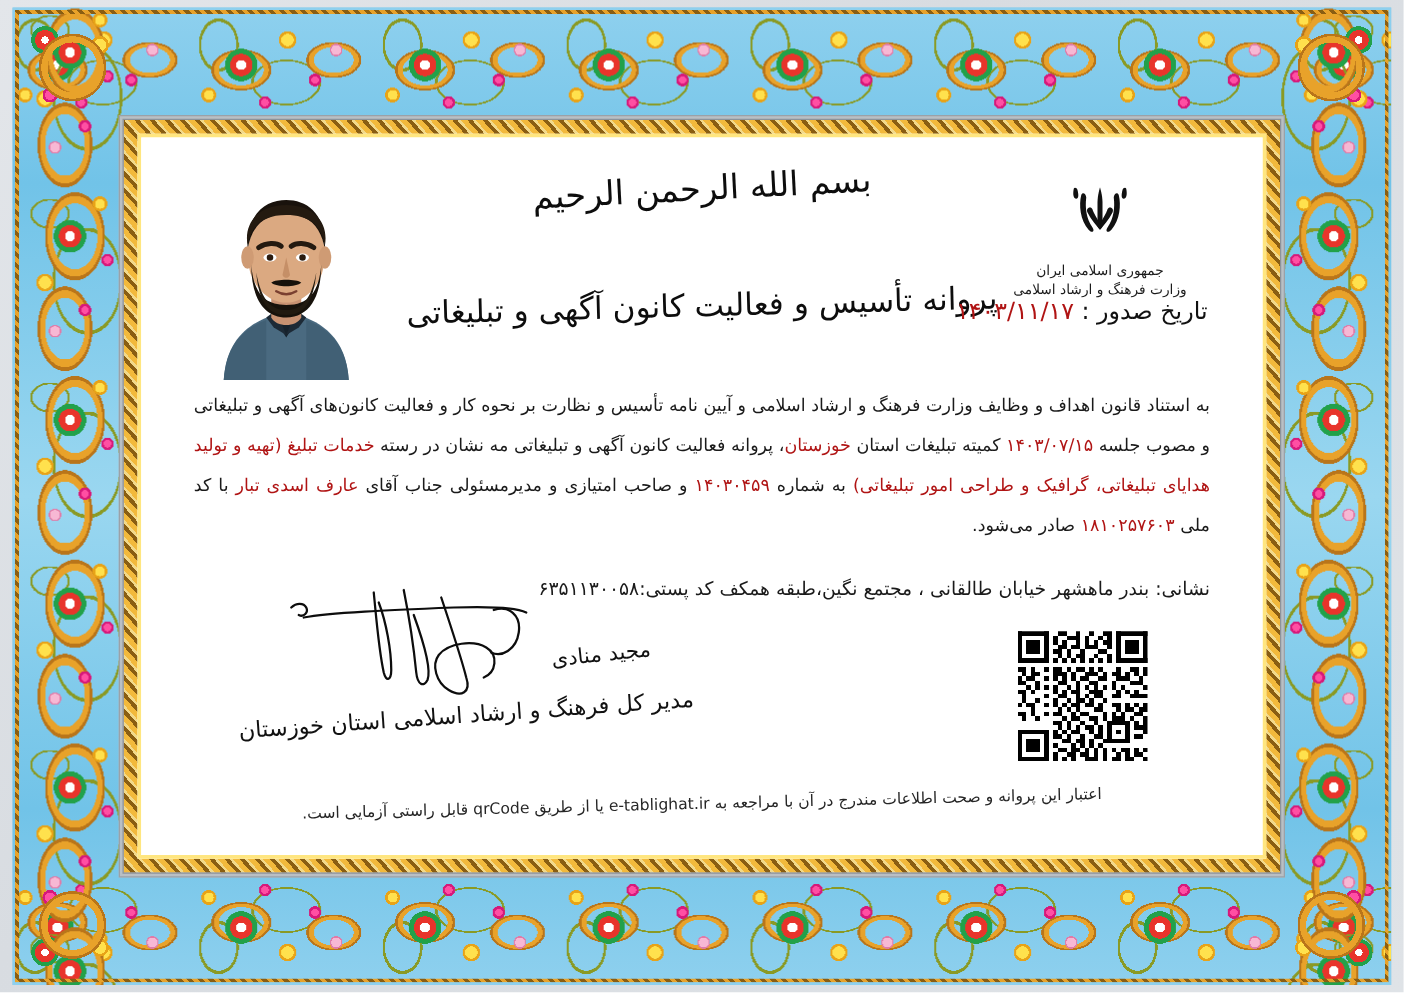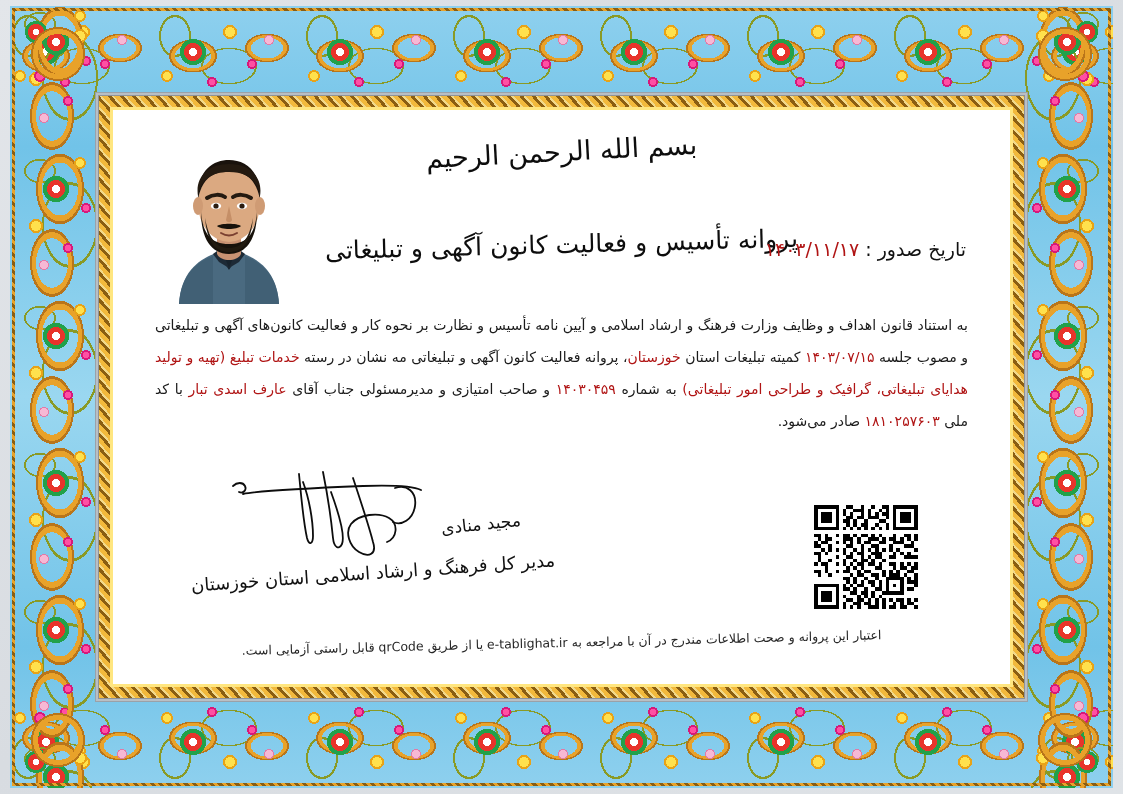--- a/index.html
+++ b/index.html
@@ -347,32 +347,47 @@
               <path d="M68 62 L65 76 C66 79 70 79 71 76 Z" fill="#c58f67"></path>
 
               <path d="M40 68 C40 94 50 110 68 110 C86 110 96 94 96 68 C94 90 86 100 68 100 C50 100 42 90 40 68 Z" fill="#17120b"></path>
               <path d="M44 74 C46 98 54 108 68 108 C82 108 90 98 92 74 C88 96 80 104 68 104 C56 104 48 96 44 74 Z" fill="#211a10"></path>
               <path d="M56 82 C60 79 76 79 80 82 C76 86 60 86 56 82 Z" fill="#17120b"></path>
 
               <path d="M60 89 C65 92 71 92 76 89" stroke="#7a4030" stroke-width="2" fill="none" stroke-linecap="round"></path>
             </svg>
           </div>
 
+          <div id="emblem-block">
+            <div id="emblem-glyph">
+              <svg width="56" height="50" viewBox="0 0 56 50" role="img" aria-label="emblem">
+                <path d="M28 4 C28 4 26 10 26 16 L26 34 C26 38 30 38 30 34 L30 16 C30 10 28 4 28 4 Z" fill="#111"></path>
+                <path d="M13 10 C11 18 12 30 19 38 C22 41 24 39 22 36 C17 29 16 20 17 12 C17 9 14 7 13 10 Z" fill="#111"></path>
+                <path d="M43 10 C45 18 44 30 37 38 C34 41 32 39 34 36 C39 29 40 20 39 12 C39 9 42 7 43 10 Z" fill="#111"></path>
+                <path d="M20 20 C18 20 17 22 18 24 C21 30 25 34 28 38 C31 34 35 30 38 24 C39 22 38 20 36 20 C34 20 34 22 33 24 C31 28 29 31 28 33 C27 31 25 28 23 24 C22 22 22 20 20 20 Z" fill="#111"></path>
+                <path d="M7 5 C6 10 7 13 9 13 C11 13 11 10 10 6 C9.6 4 7.3 3.6 7 5 Z" fill="#111"></path>
+                <path d="M49 5 C50 10 49 13 47 13 C45 13 45 10 46 6 C46.4 4 48.7 3.6 49 5 Z" fill="#111"></path>
+              </svg>
+            </div>
+            <div id="emblem-line1">جمهوری اسلامی ایران</div>
+            <div id="emblem-line2">وزارت فرهنگ و ارشاد اسلامی</div>
+          </div>
 
           <div id="bismillah">بسم الله الرحمن الرحیم</div>
 
           <div id="doc-title">پروانه تأسیس و فعالیت کانون آگهی و تبلیغاتی</div>
 
           <div id="issue-date">
             <span class="date-label">تاریخ صدور :</span>
             <span>۱۴۰۳/۱۱/۱۷</span>
           </div>
 
           <div id="body-text"><span>به استناد قانون اهداف و وظایف وزارت فرهنگ و ارشاد اسلامی و آیین نامه تأسیس و نظارت بر نحوه کار و فعالیت کانون‌های آگهی و تبلیغاتی و مصوب جلسه </span><span class="hl">۱۴۰۳/۰۷/۱۵</span><span> کمیته تبلیغات استان </span><span class="hl">خوزستان</span><span>، پروانه فعالیت کانون آگهی و تبلیغاتی مه نشان در رسته </span><span class="hl">خدمات تبلیغ (تهیه و تولید هدایای تبلیغاتی، گرافیک و طراحی امور تبلیغاتی)</span><span> به شماره </span><span class="hl">۱۴۰۳۰۴۵۹</span><span> و صاحب امتیازی و مدیرمسئولی جناب آقای </span><span class="hl">عارف اسدی تبار</span><span> با کد ملی </span><span class="hl">۱۸۱۰۲۵۷۶۰۳</span><span> صادر می‌شود.</span></div>
 
+          <div id="address-line"><span>نشانی:</span> <span>بندر ماهشهر خیابان طالقانی ، مجتمع نگین،طبقه همکف</span> <span>کد پستی:</span><span>۶۳۵۱۱۳۰۰۵۸</span></div>
 
           <div id="qr-code">
             <svg width="104" height="104" viewBox="0 0 29 29" shape-rendering="crispEdges" role="img" aria-label="qr">
               <rect width="29" height="29" fill="#ffffff"></rect>
               <g fill="#000000">
 
                 <rect x="0" y="0" width="7" height="1"></rect>
                   <rect x="0" y="6" width="7" height="1"></rect>
                 <rect x="0" y="0" width="1" height="7"></rect>
                   <rect x="6" y="0" width="1" height="7"></rect>

